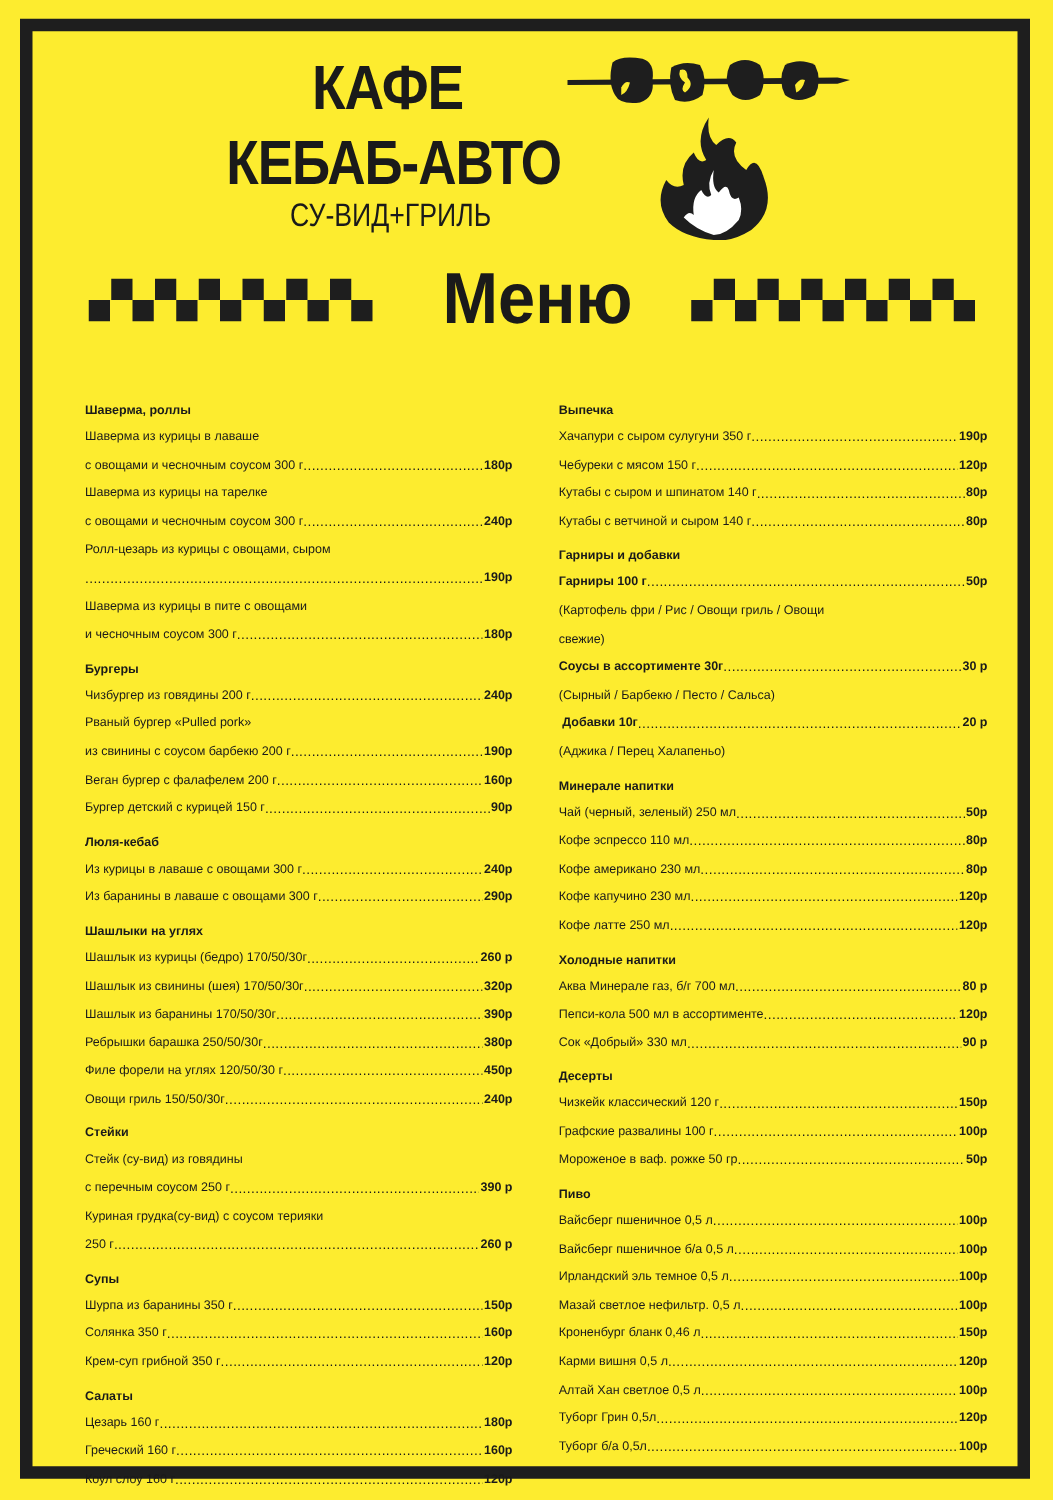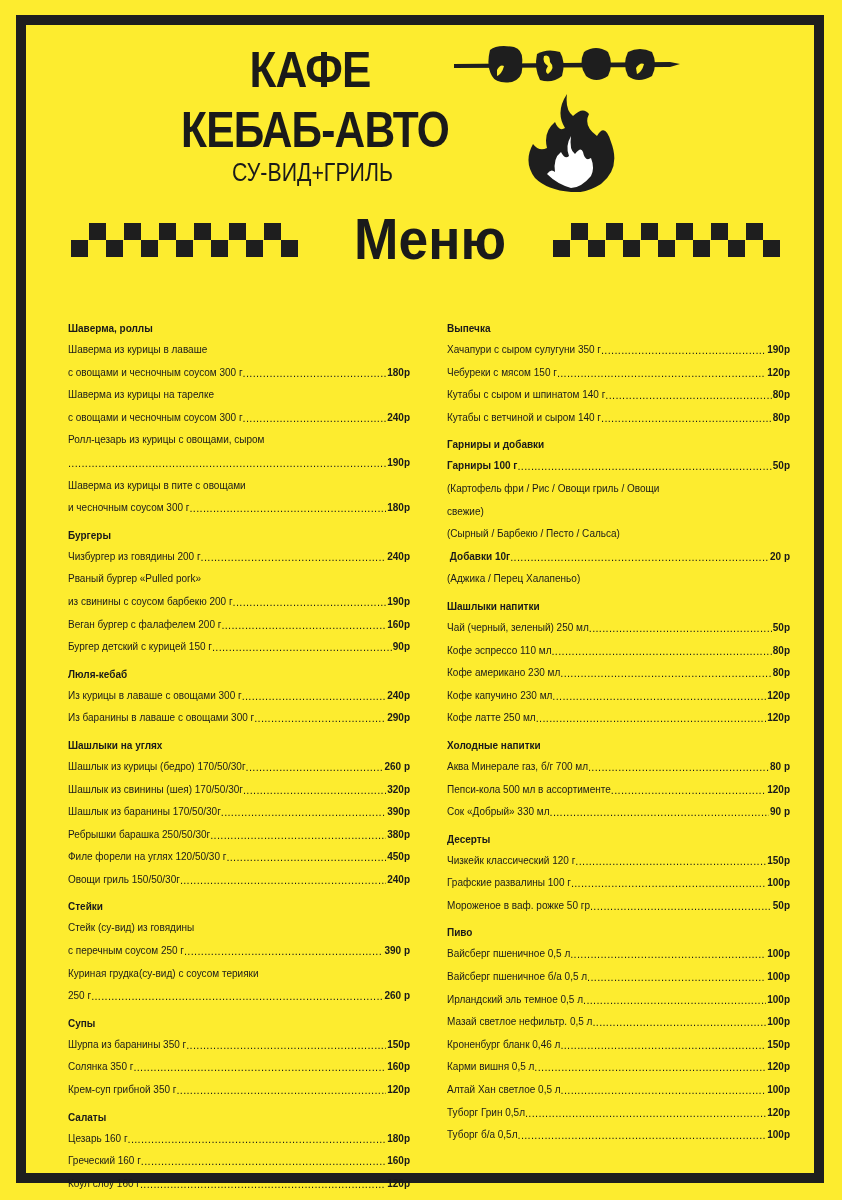--- a/index.html
+++ b/index.html
@@ -302,31 +302,36 @@
 
   <div class="section">
     <div class="sec-title">Гарниры и добавки</div>
     <div class="row">
         <span class="name bold">Гарниры 100 г</span>
         <span class="dots"></span>
         <span class="price">50р</span>
       </div>
     <div class="line">(Картофель фри / Рис / Овощи гриль / Овощи</div>
     <div class="line">свежие)</div>
+    <div class="row">
+        <span class="name bold">Соусы в ассортименте 30г </span>
+        <span class="dots"></span>
+        <span class="price">30 р</span>
+      </div>
     <div class="line">(Сырный / Барбекю / Песто / Сальса)</div>
     <div class="row">
         <span class="name bold" style="white-space:pre"> Добавки 10г</span>
         <span class="dots"></span>
         <span class="price">20 р</span>
       </div>
     <div class="line">(Аджика / Перец Халапеньо)</div>
   </div>
 
   <div class="section">
-    <div class="sec-title">Шашлыки напитки</div>
+    <div class="sec-title">Минерале напитки</div>
     <div class="row">
         <span class="name">Чай (черный, зеленый) 250 мл</span>
         <span class="dots"></span>
         <span class="price">50р</span>
       </div>
     <div class="row">
         <span class="name">Кофе эспрессо 110 мл</span>
         <span class="dots"></span>
         <span class="price">80р</span>
       </div>

